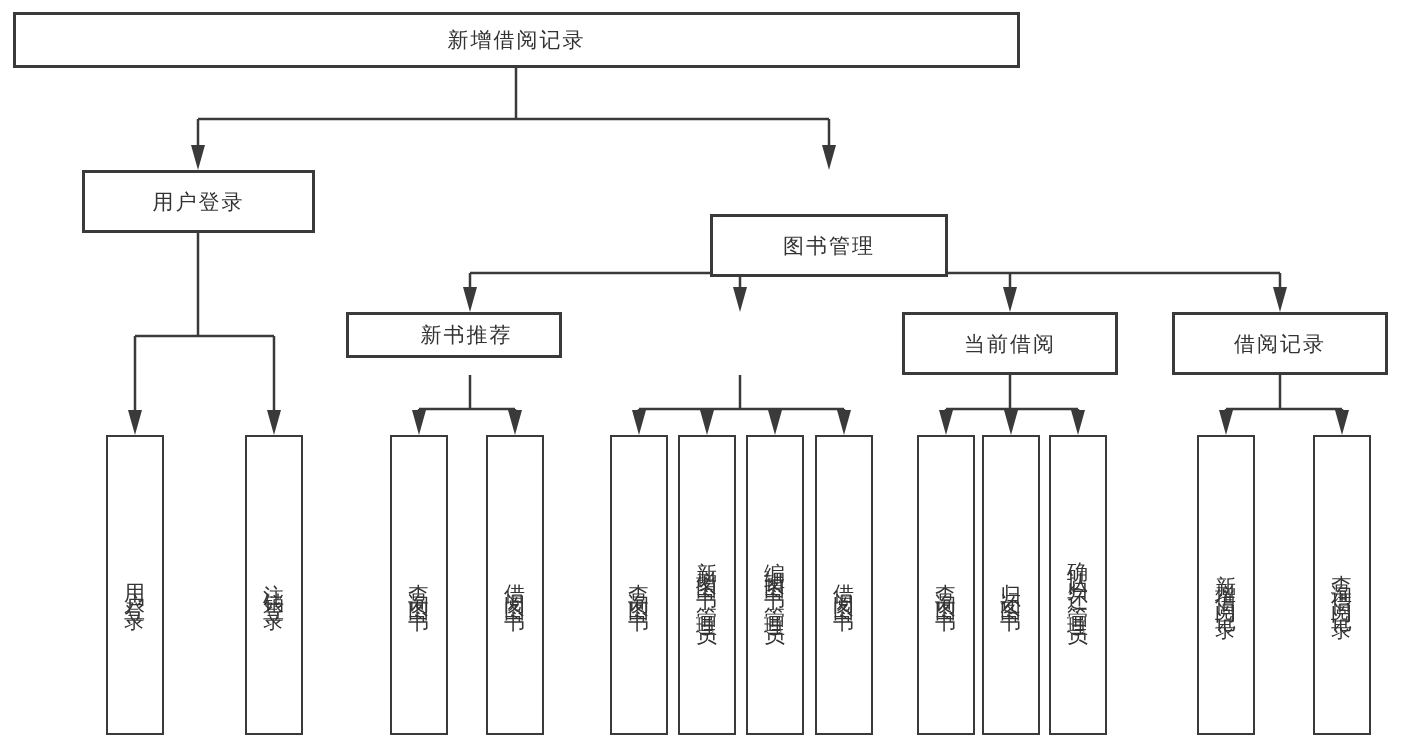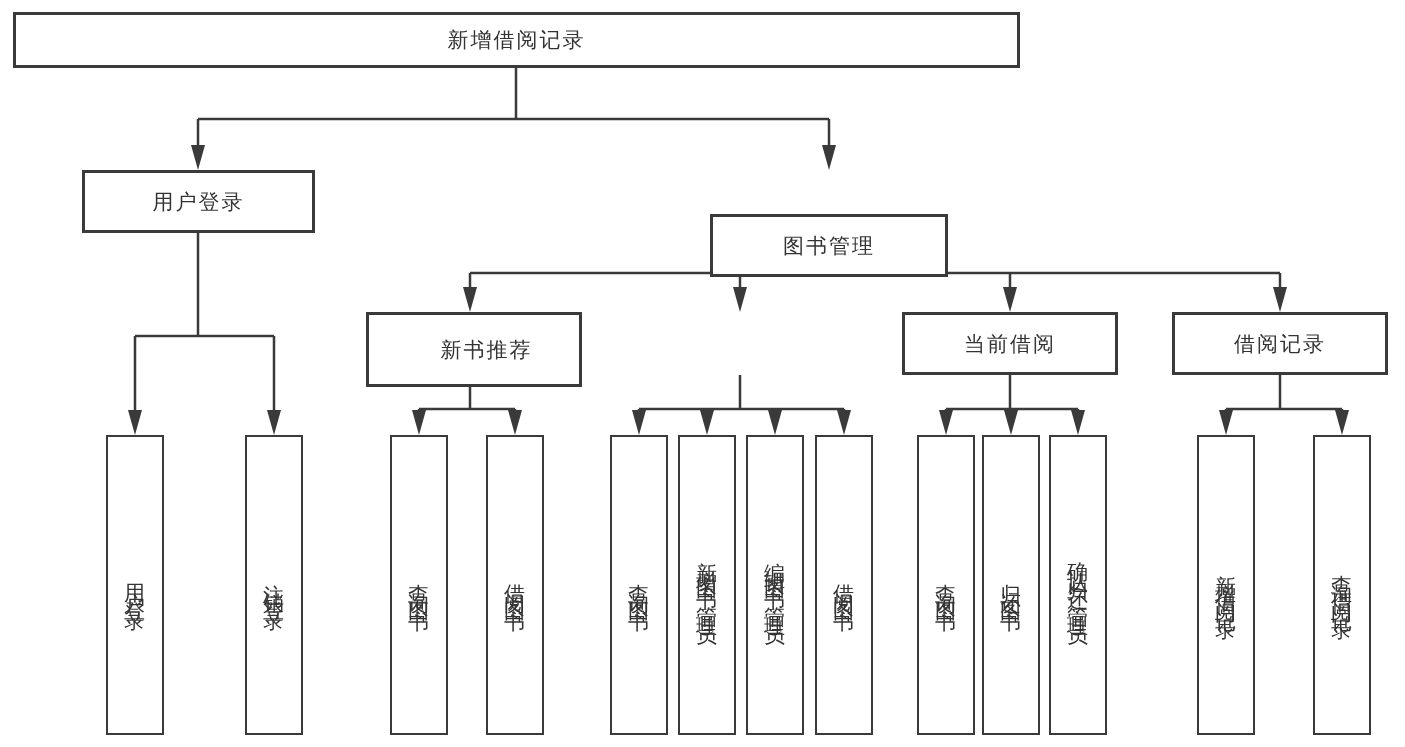--- a/index.html
+++ b/index.html
@@ -83,21 +83,21 @@
       M939 410 L953 410 L946 435 Z  M1004 410 L1018 410 L1011 435 Z
       M1071 410 L1085 410 L1078 435 Z
       M1219 410 L1233 410 L1226 435 Z  M1335 410 L1349 410 L1342 435 Z"></path>
   </svg>
 
   <div class="node h" style="left:13px; top:12px; width:1007px; height:56px;">新增借阅记录</div>
 
   <div class="node h" style="left:82px; top:170px; width:233px; height:63px;">用户登录</div>
   <div class="node h" style="left:710px; top:170px; width:238px; height:63px;margin-top:44px;">图书管理</div>
 
-  <div class="node h" style="left:366px; top:312px; width:216px; height:75px;padding-left:25px;">新书推荐</div>
+  <div class="node h" style="left:346px; top:312px; width:216px; height:46px;padding-left:25px;">新书推荐</div>
   <div class="node h" style="left:902px; top:312px; width:216px; height:63px;">当前借阅</div>
   <div class="node h" style="left:1172px; top:312px; width:216px; height:63px;">借阅记录</div>
 
   <div class="node leaf" style="left:106px;">用户登录</div>
   <div class="node leaf" style="left:245px;">注销登录</div>
 
   <div class="node leaf" style="left:390px;">查询图书</div>
   <div class="node leaf" style="left:486px;">借阅图书</div>
 
   <div class="node leaf" style="left:610px;">查询图书</div>

